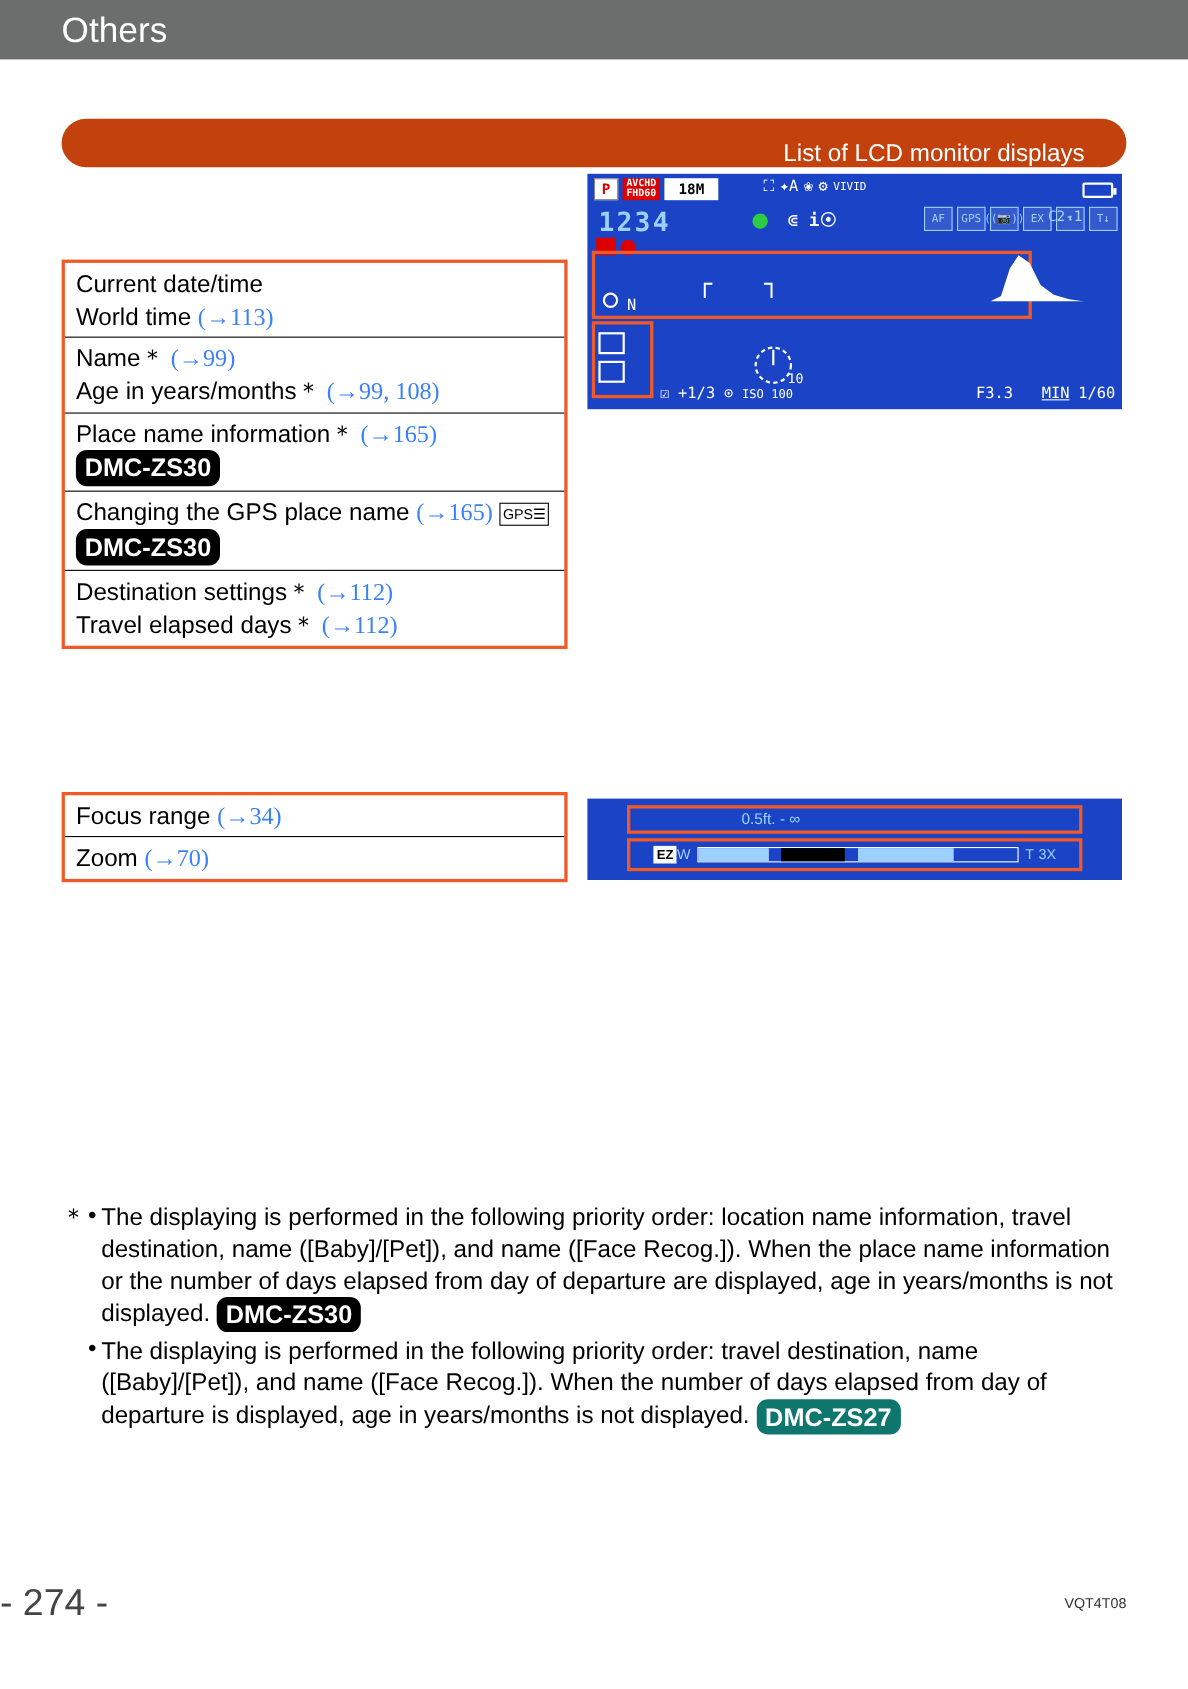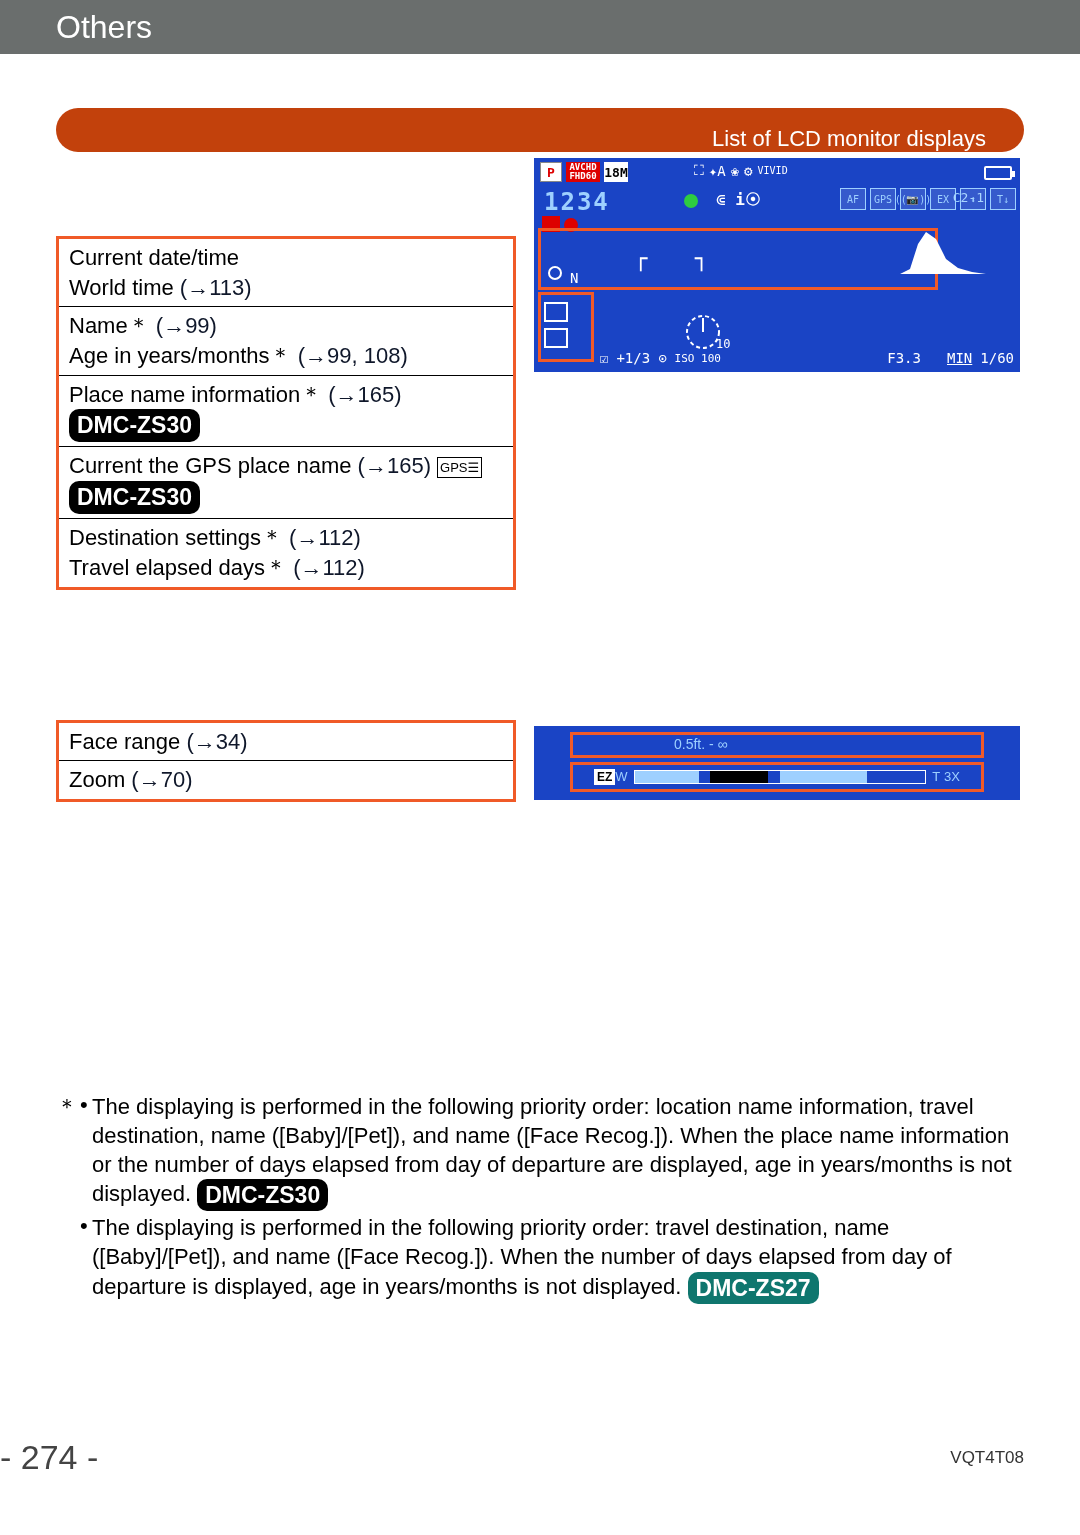--- a/index.html
+++ b/index.html
@@ -40,21 +40,21 @@
     border: 3px solid #f05a28;
     width: 460px;
   }
   .table1 { margin-top: 84px; }
   .cell {
     border-bottom: 1px solid #000;
     padding: 4px 10px 4px 10px;
     line-height: 1.35;
   }
   .cell:last-child { border-bottom: none; }
-  .link { color: #0f172a; }
+  .link { color: #3b82f6; font-family: Liberation Serif, serif; }
   .ast { font-family: Arial; }
   .badge {
     display: inline-block;
     background: #000;
     color: #fff;
     border-radius: 10px;
     font-size: 23px;
     font-weight: bold;
     padding: 1px 8px;
     vertical-align: middle;
@@ -76,21 +76,21 @@
     position: relative;
     overflow: hidden;
     font-family: monospace;
   }
   .lcd .icon-row {
     position: absolute; top: 4px; left: 6px; display: flex; gap: 4px; align-items: center;
   }
   .box { display: inline-flex; align-items: center; justify-content: center; font-size: 13px; font-weight: bold; }
   .p-box { background: #fff; color: #d00; width: 22px; height: 20px; border: 1px solid #888; }
   .red-box { background: #d00; color: #fff; width: 34px; height: 20px; font-size: 9px; line-height: 9px; text-align: center; }
-  .w-box { background: #fff; color: #000; width: 24px; height: 20px; }
+  .w-box { background: #fff; color: #000; width: 49px; height: 20px; }
   .lcd .nums { position: absolute; top: 30px; left: 10px; color: #9ed0ff; font-size: 24px; font-weight: bold; letter-spacing: 2px; }
   .lcd .green-dot { position: absolute; top: 36px; left: 150px; width: 14px; height: 14px; background: #2ecc40; border-radius: 50%; }
   .lcd .batt { position: absolute; top: 8px; right: 8px; width: 28px; height: 14px; border: 2px solid #fff; border-radius: 2px; }
   .lcd .batt::after { content: ''; position: absolute; right: -5px; top: 3px; width: 3px; height: 6px; background: #fff; }
   .lcd .right-col { position: absolute; top: 30px; right: 4px; display: flex; flex-direction: row; gap: 4px; }
   .lcd .smallbox { width: 26px; height: 22px; background: rgba(255,255,255,0.12); border: 1px solid #9ed0ff; color: #9ed0ff; font-size: 10px; display: flex; align-items: center; justify-content: center; }
   .lcd .orange-frame {
     position: absolute; border: 3px solid #f05a28;
   }
   .frame-a { top: 70px; left: 4px; width: 400px; height: 62px; }
@@ -128,39 +128,39 @@
   .footnotes .star { width: 24px; flex-shrink: 0; font-size: 22px; }
   .footnotes .notes { flex: 1; }
   .note { display: flex; margin-bottom: 2px; }
   .note .dot { width: 12px; flex-shrink: 0; }
   .note .txt { flex: 1; line-height: 1.32; }
   .page-footer {
     position: absolute; bottom: 58px; left: 0; right: 0;
     display: flex; align-items: center; 
   }
   .page-footer .pg { font-size: 34px; color: #444; }
-  .page-footer .code { position: absolute; right: 56px; font-size: 17px; color: #333; }
+  .page-footer .code { position: absolute; right: 56px; font-size: 13px; color: #333; }
 </style>
 </head>
 <body>
 
 <div class="top-bar">
   <span>Others</span>
 </div>
 
 <div class="pill">
   <span>List of LCD monitor displays</span>
 </div>
 
 <div class="row">
   <div class="table1" id="table1">
       <div class="cell"><span>Current date/time</span><br><span>World time </span><span class="link">(→113)</span></div>
       <div class="cell"><span>Name</span><span class="ast">＊</span><span class="link"> (→99)</span><br><span>Age in years/months</span><span class="ast">＊</span><span class="link"> (→99, 108)</span></div>
       <div class="cell"><span>Place name information</span><span class="ast">＊</span><span class="link"> (→165)</span><span> </span><span class="badge">DMC-ZS30</span></div>
-      <div class="cell"><span>Current the GPS place name </span><span class="link">(→165)</span><span> </span><span class="gps-icon">GPS☰</span><br><span class="badge">DMC-ZS30</span></div>
+      <div class="cell"><span>Changing the GPS place name </span><span class="link">(→165)</span><span> </span><span class="gps-icon">GPS☰</span><br><span class="badge">DMC-ZS30</span></div>
       <div class="cell"><span>Destination settings</span><span class="ast">＊</span><span class="link"> (→112)</span><br><span>Travel elapsed days</span><span class="ast">＊</span><span class="link"> (→112)</span></div>
     </div>
   <div class="lcd-wrap">
     <div class="lcd">
       <div class="icon-row">
         <span class="box p-box">P</span>
         <span class="box red-box">AVCHD FHD60</span>
         <span class="box w-box">18M</span>
       </div>
       <div class="top-icons-right">
@@ -219,21 +219,21 @@
         <span style="width:10px"></span>
         <span style="text-decoration:underline">MIN</span>
         <span>1/60</span>
       </div>
     </div>
   </div>
 </div>
 
 <div class="row section2">
   <div class="table2" id="table2">
-      <div class="cell"><span>Face range </span><span class="link">(→34)</span></div>
+      <div class="cell"><span>Focus range </span><span class="link">(→34)</span></div>
       <div class="cell"><span>Zoom </span><span class="link">(→70)</span></div>
     </div>
   <div class="lcd-wrap">
     <div class="lcd2">
       <div class="of f2a"></div>
       <div class="of f2b"></div>
       <div class="txt">0.5ft. - ∞</div>
       <div class="zoombar">
         <span class="ez">EZ</span>
         <span class="lab">W</span>

